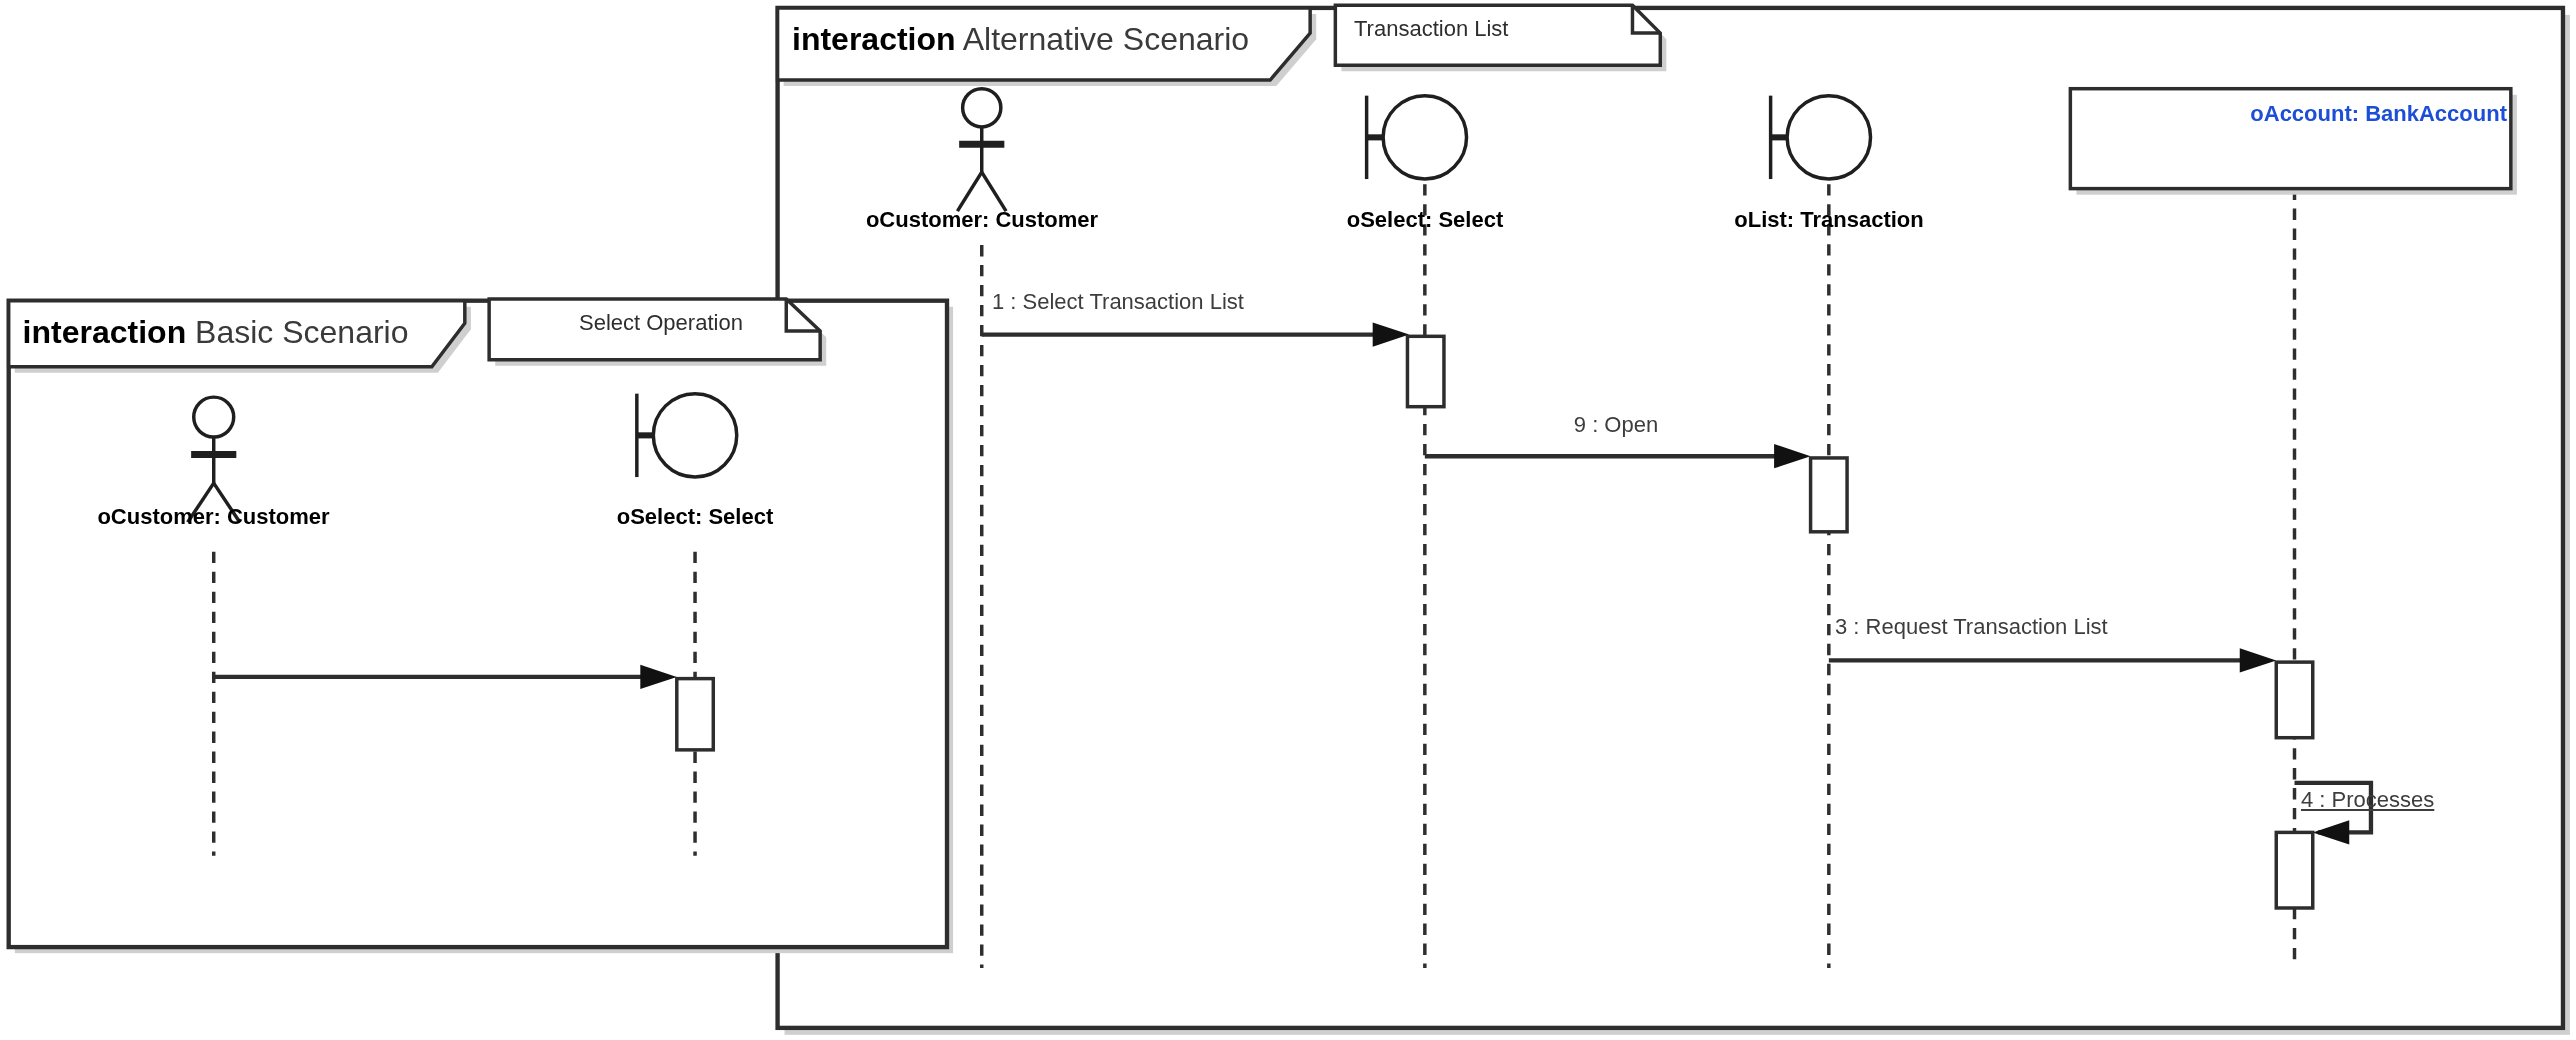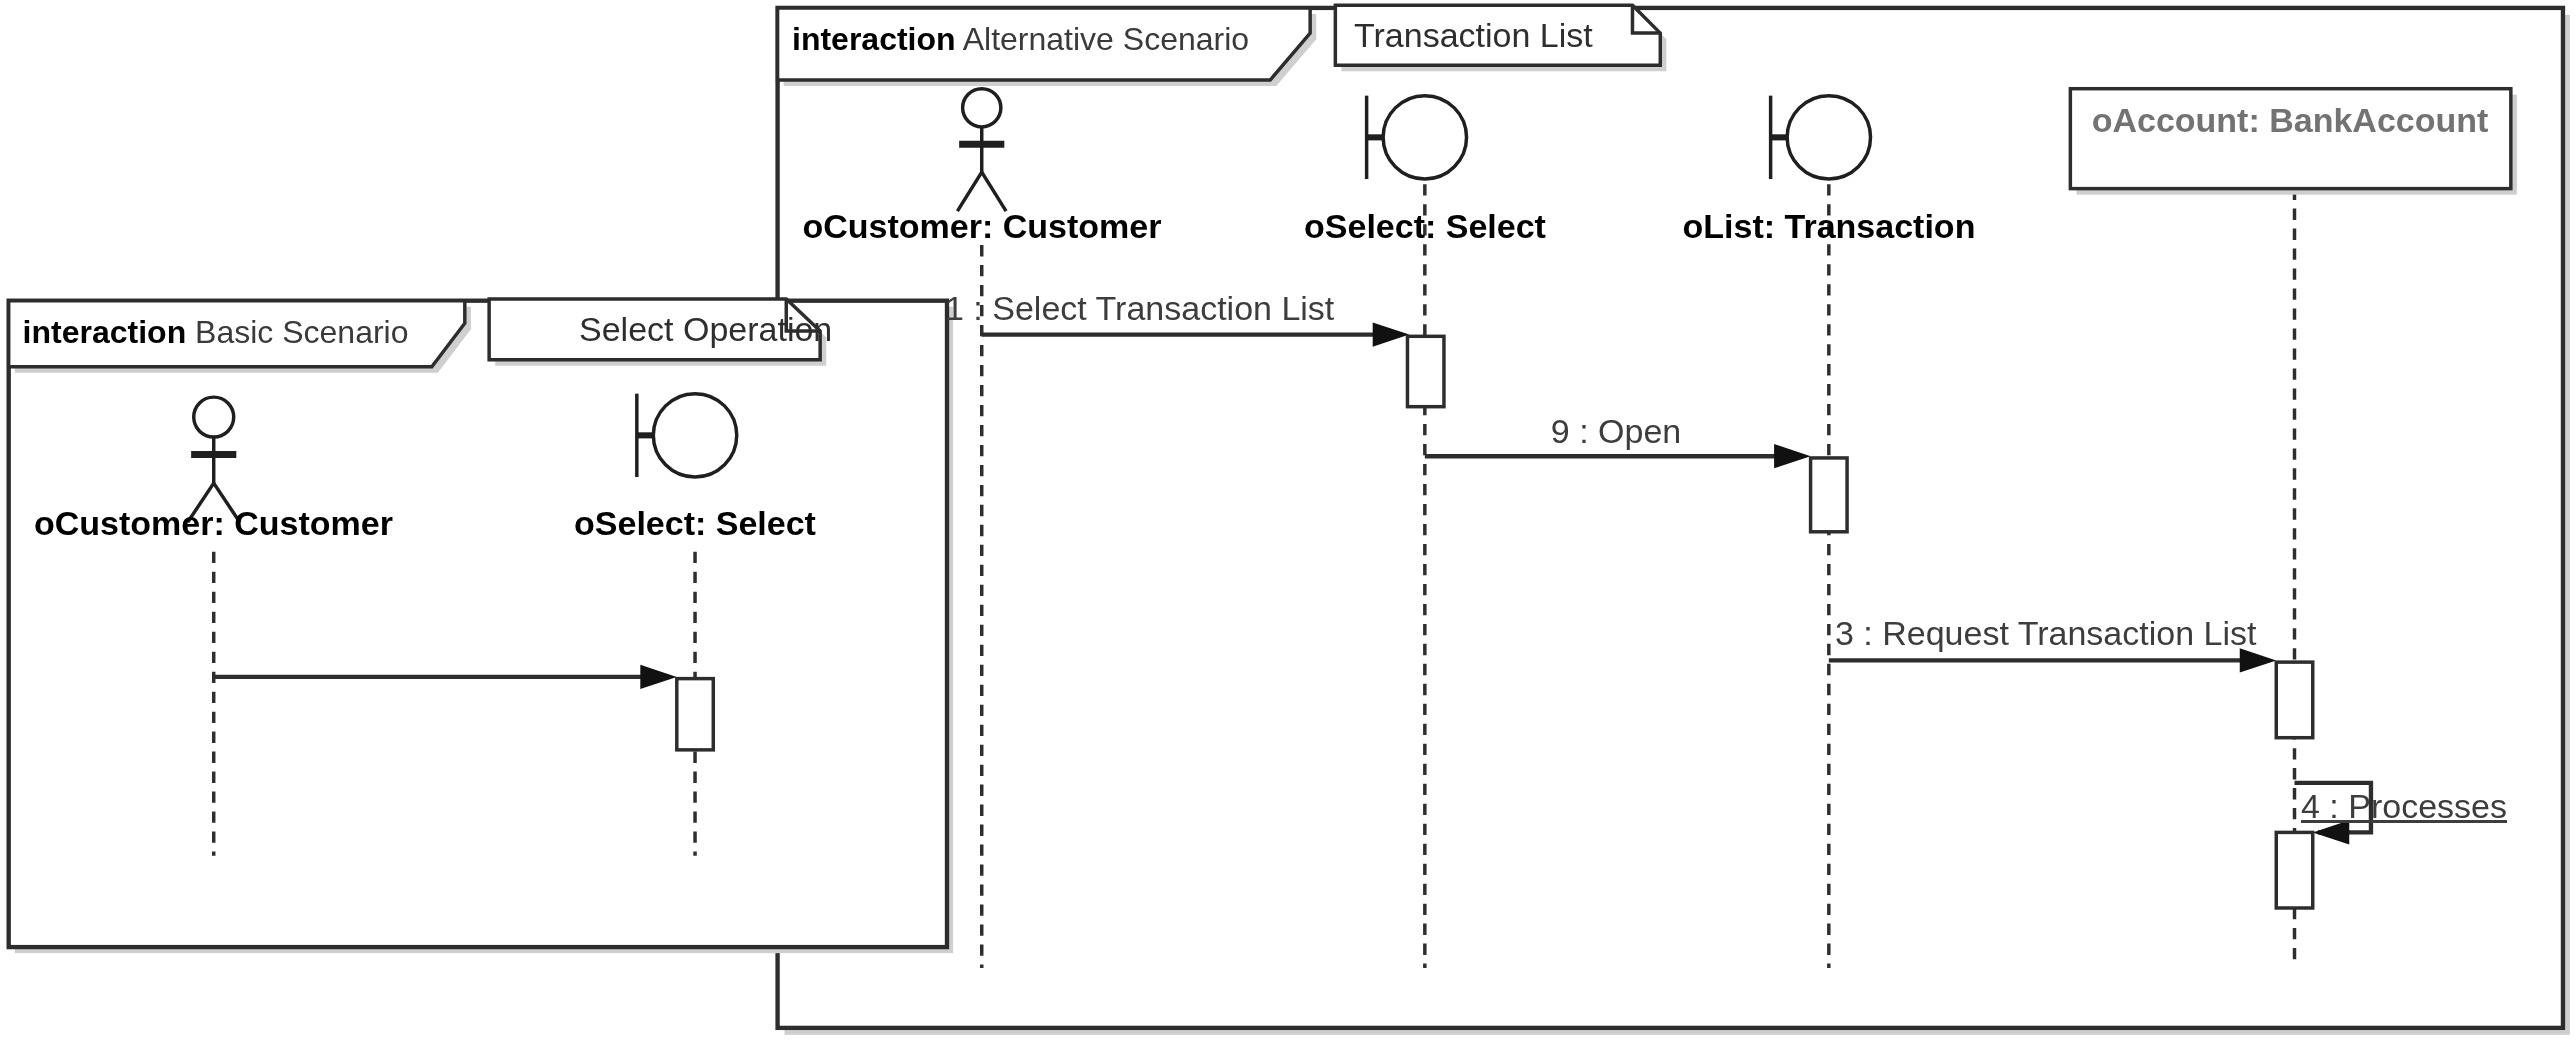--- a/index.html
+++ b/index.html
@@ -17,21 +17,21 @@
   }
   #shapes {
     position: absolute;
     left: 0;
     top: 0;
   }
   .txt {
     position: absolute;
     white-space: nowrap;
     color: #3a3a3a;
-    font-size: 34px;
+    font-size: 22px;
     line-height: 1.15;
   }
   .frame-label {
     font-size: 32px;
     color: #3a3a3a;
   }
   .frame-label b {
     color: #000000;
     font-weight: bold;
   }
@@ -44,22 +44,22 @@
     color: #3d3d3d;
   }
   .msg-label.centered {
     text-align: center;
   }
   .note-label {
     color: #2e2e2e;
   }
   .box-label {
     font-weight: bold;
-    color: #737373;
-    text-align: center;
+    color: #1d4ed8;
+    text-align: right;
   }
 </style>
 </head>
 <body>
 
 <div id="canvas">
 
   <svg id="shapes" width="2576" height="1041" viewBox="0 0 2965 1198">
 
     <g>
@@ -174,21 +174,21 @@
     <b>interaction</b>
     <span>Alternative Scenario</span>
   </div>
   <div class="txt note-label" style="left:1354px; top:15.6px;">Transaction List</div>
 
   <div class="txt lifeline-label" style="left:765px; top:207px; width:434px;">oCustomer: Customer</div>
   <div class="txt lifeline-label" style="left:1208px; top:207px; width:434px;">oSelect: Select</div>
   <div class="txt lifeline-label" style="left:1612px; top:207px; width:434px;">oList: Transaction</div>
   <div class="txt box-label" style="left:2073px; top:101px; width:434px;">oAccount: BankAccount</div>
 
-  <div class="txt msg-label" style="left:945px; top:289px;">1 : Select Transaction List</div>
+  <div class="txt msg-label" style="left:992px; top:289px;">1 : Select Transaction List</div>
   <div class="txt msg-label centered" style="left:1442px; top:412px; width:348px;">9 : Open</div>
   <div class="txt msg-label" style="left:1835px; top:614px;">3 : Request Transaction List</div>
   <div class="txt msg-label" style="left:2301px; top:787px;text-decoration:underline;">4 : Processes</div>
 
   <div class="txt frame-label" style="left:22.6px; top:314px;">
     <b>interaction</b>
     <span>Basic Scenario</span>
   </div>
   <div class="txt note-label" style="left:531px; top:310px;margin-left:48px;">Select Operation</div>
 

